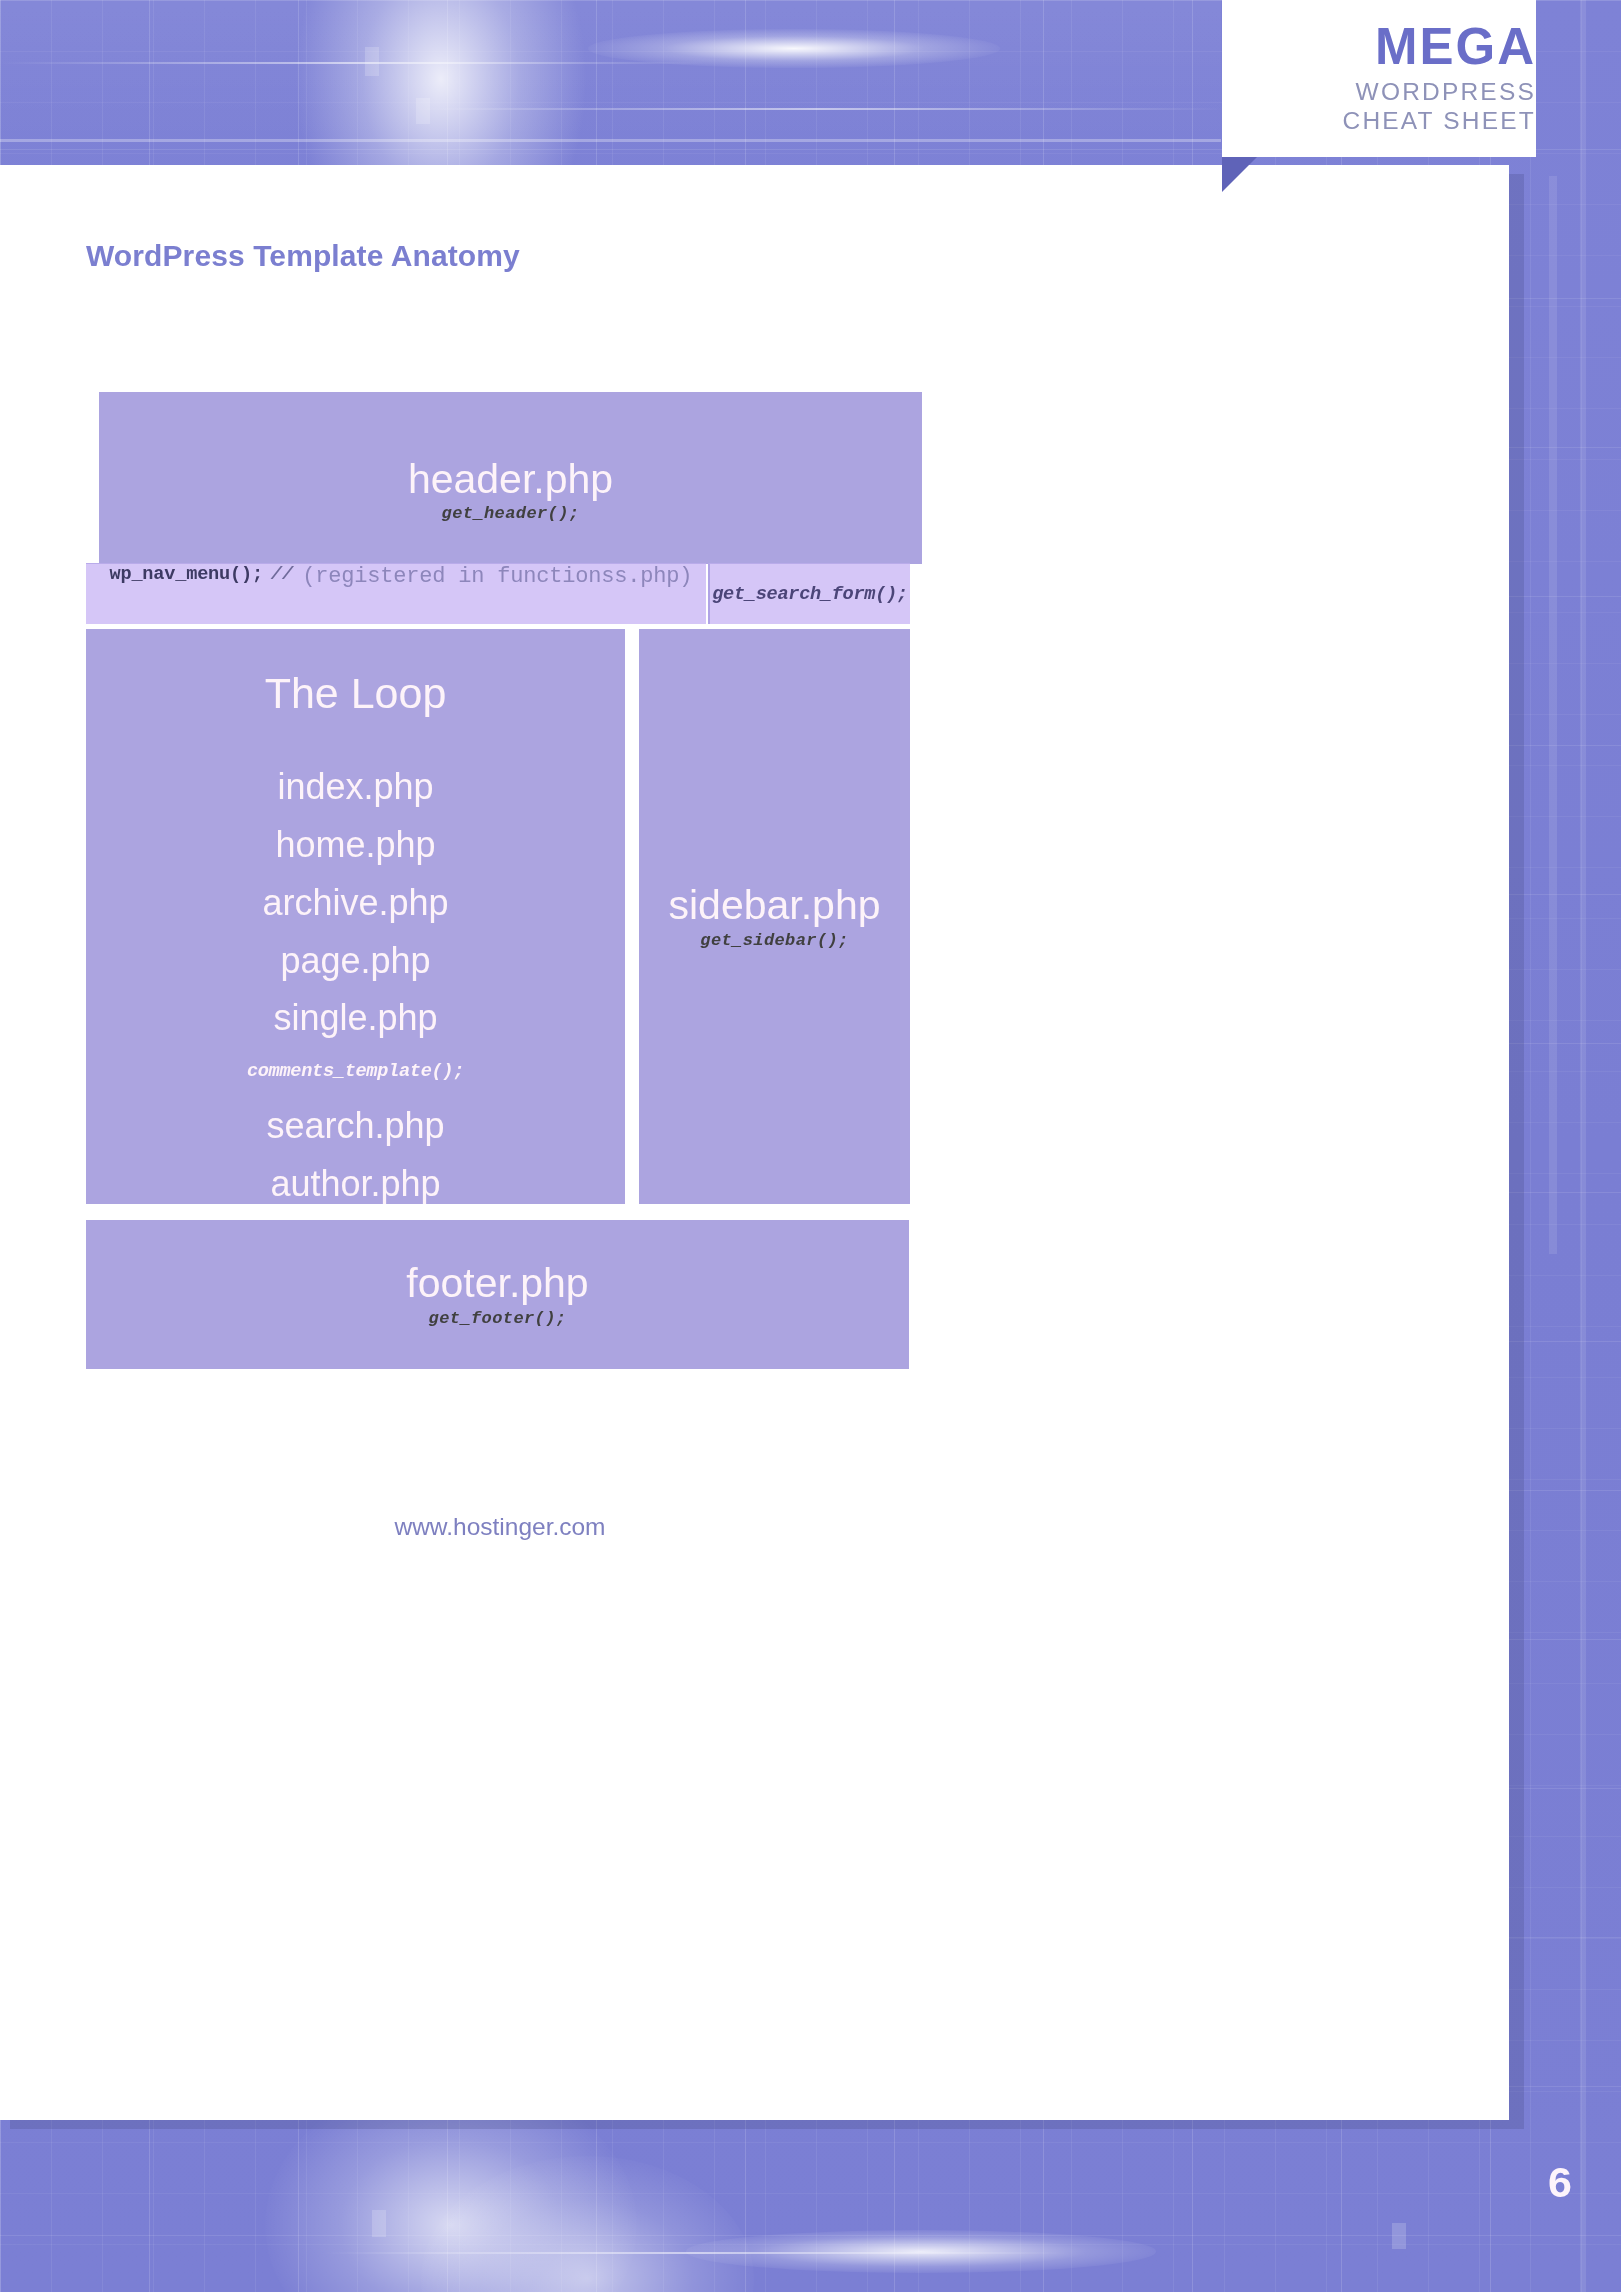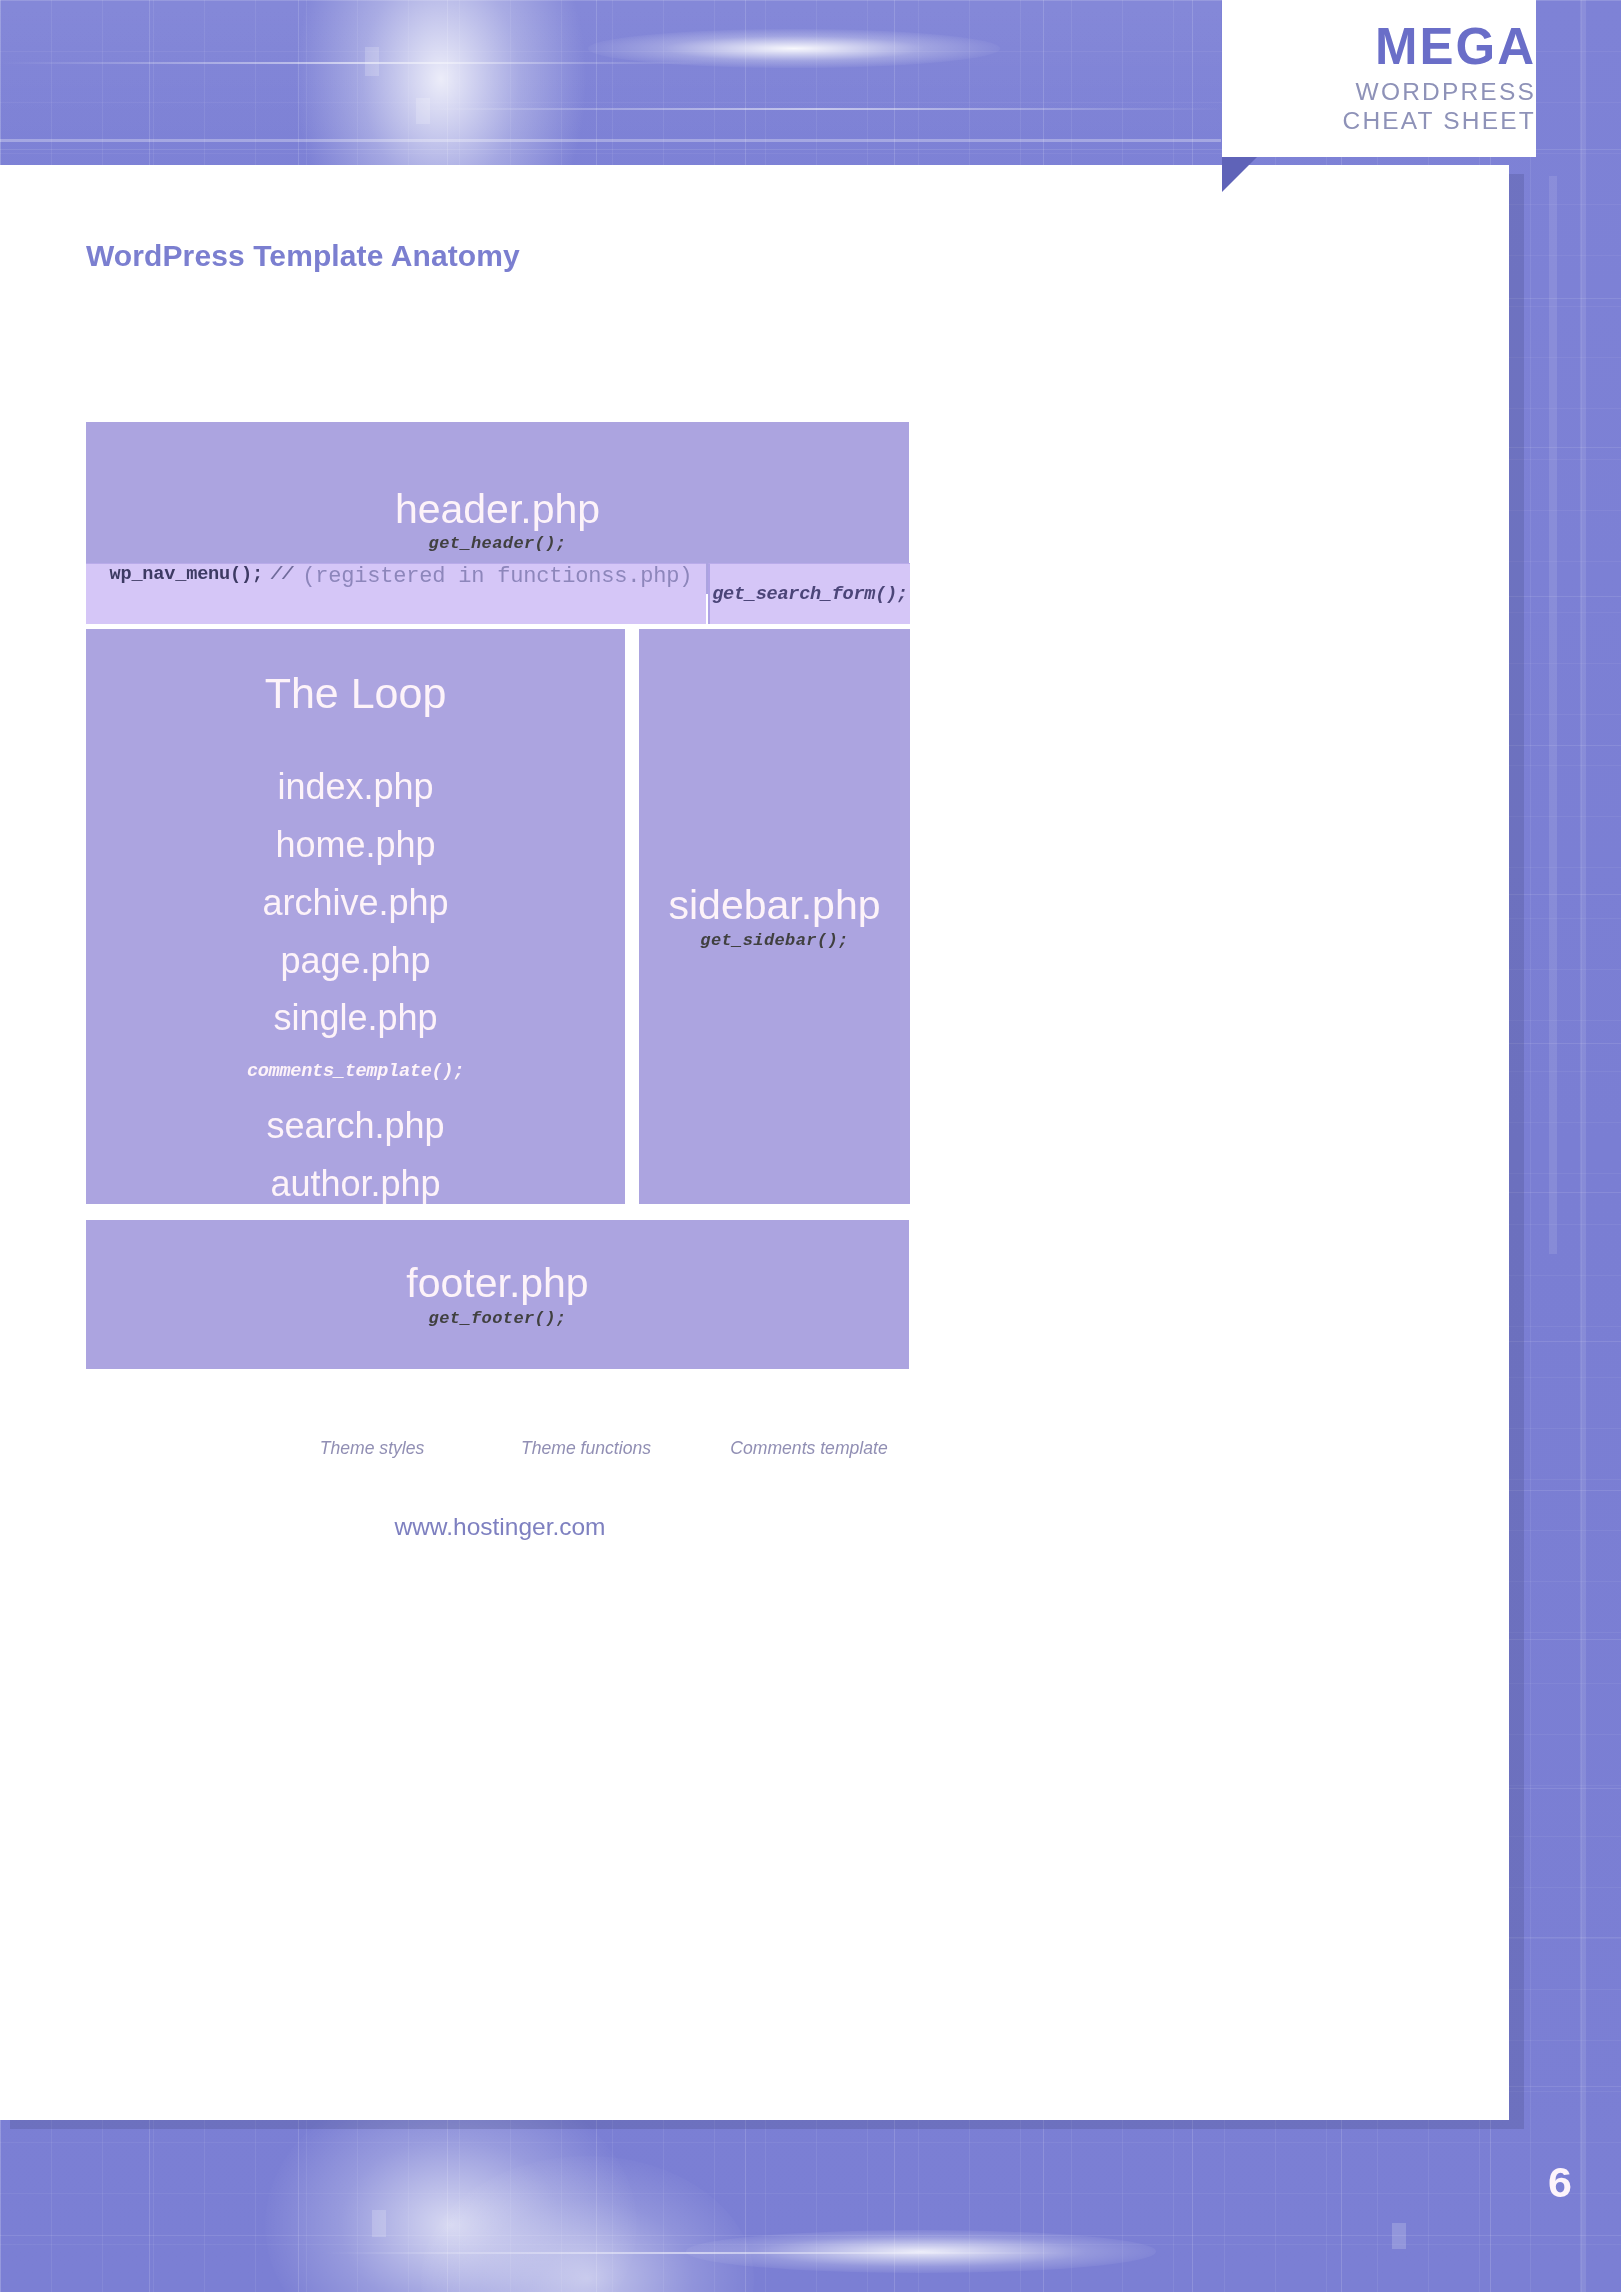--- a/index.html
+++ b/index.html
@@ -138,25 +138,24 @@
     font-size: 41px; font-weight: 400; color: #fdf3f9;
     line-height: 1.1;
   }
   .block .fn {
     font-family: "Liberation Mono", "DejaVu Sans Mono", monospace;
     font-size: 17px; font-style: italic; font-weight: 700;
     color: #404040; letter-spacing: 0.4px; margin-top: 2px;
   }
 
   #block-header {
-    left: 86px; top: 227px; width: 823px; height: 172px;
+    left: 99px; top: 227px; width: 823px; height: 172px;
     display: flex; flex-direction: column;
     align-items: center; justify-content: center;
     padding-top: 23.5px;
-    margin-top: 30px;
   }
 
   #block-nav {
     position: absolute;
     left: 86px; top: 398px; width: 620px; height: 61px;
     background: #d5c6f7;
     display: flex; 
     border-top: 1px solid #b9abea;
   }
   #block-nav .nav-fn {
@@ -341,24 +340,19 @@
       <div class="title">footer.php</div>
       <div class="fn">get_footer();</div>
     </div>
 
     <div class="block" id="block-sidebar">
       <div class="title">sidebar.php</div>
       <div class="fn">get_sidebar();</div>
     </div>
 
 
-    <div id="caption-row">
-      <div class="caption" style="left:192px; width:188px;">Theme styles</div>
-      <div class="caption" style="left:398px; width:204px;">Theme functions</div>
-      <div class="caption" style="left:612px; width:222px;">Comments template</div>
-    </div>
 
     <div id="site-url">www.hostinger.com</div>
   </div>
 
   <div id="page-number">6</div>
 </div>
 
 
 </body></html>

